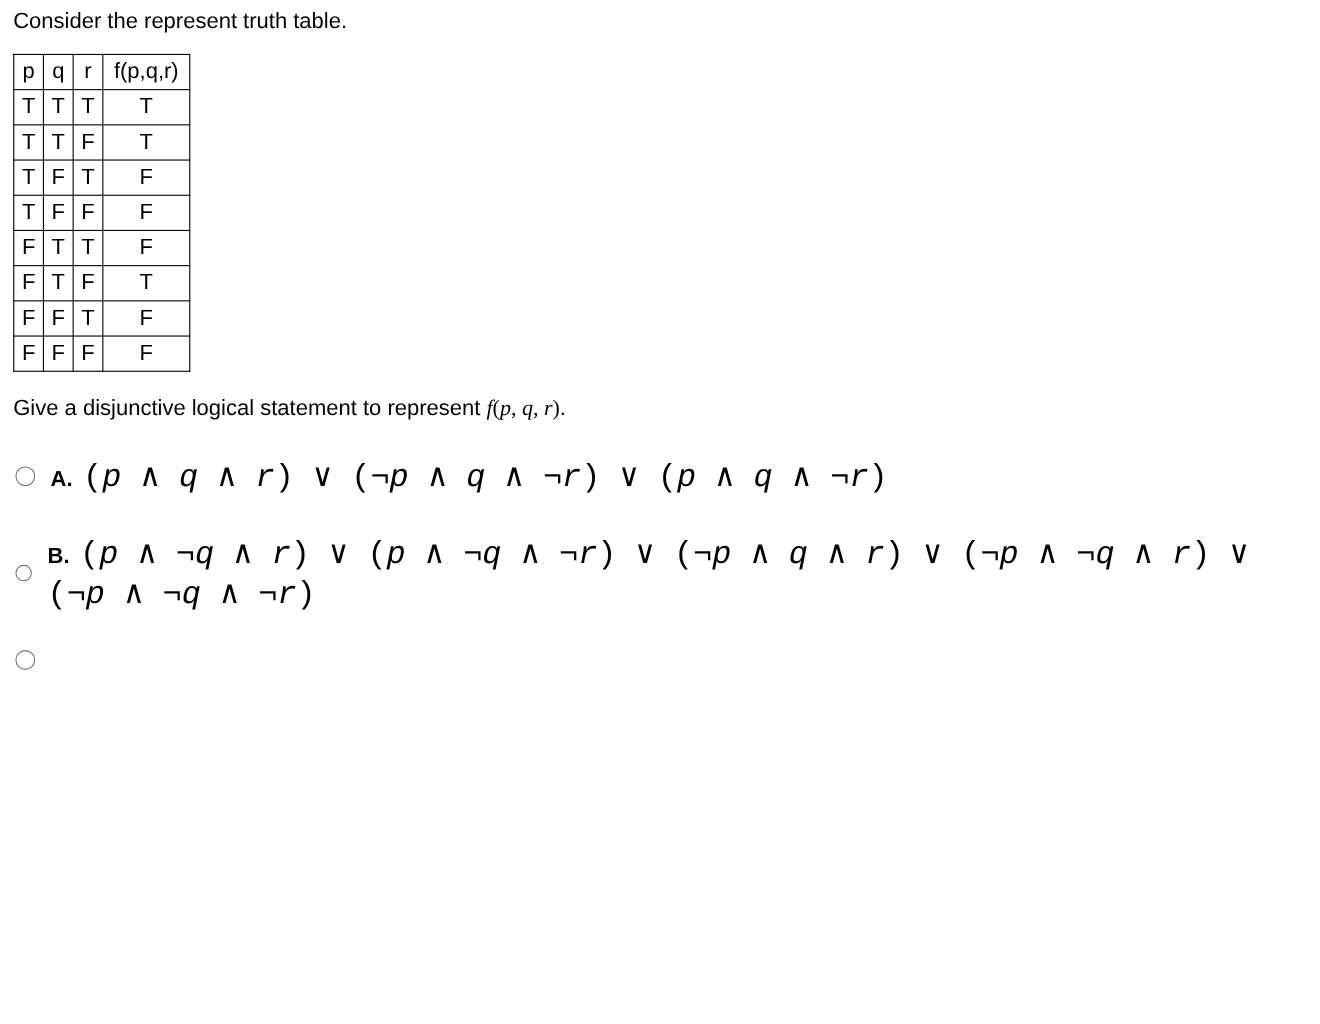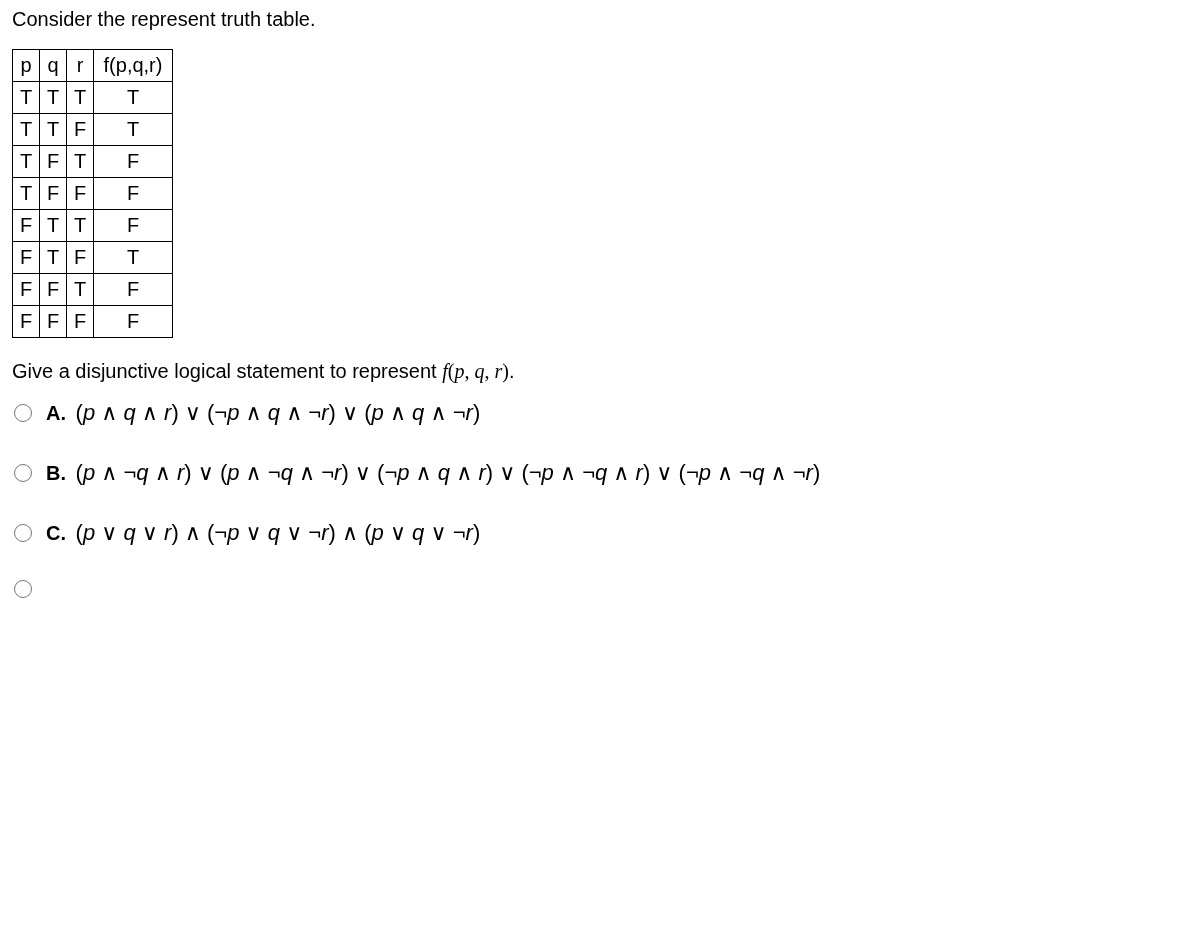--- a/index.html
+++ b/index.html
@@ -22,21 +22,21 @@
       text-align: center;
       font-family: Arial, sans-serif;
       font-size: 20px;
       padding: 4px 4px;
       min-width: 18px;
     }
     table.truth-table td.f-col {
       min-width: 70px;
     }
     .prompt {
-      margin-bottom: 17px;
+      margin-bottom: 32px;
     }
     .math {
       font-family: "Times New Roman", Times, serif;
     }
     .var { font-style: italic; }
     .options {
       display: flex;
       flex-direction: column;
       gap: 34px;
       padding-left: 2px;
@@ -54,22 +54,22 @@
     .option-label {
       font-family: Arial, sans-serif;
       font-size: 20px;
     }
     .option-letter {
       font-weight: bold;
       font-family: Arial, sans-serif;
       margin-right: 4px;
     }
     .expr {
-      font-family: Liberation Sans, sans-serif;
-      font-size: 22px;
+      font-family: Liberation Mono, monospace;
+      font-size: 29px;
     }
   </style>
 </head>
 <body>
 
 <div class="intro">Consider the represent truth table.</div>
 
 <table class="truth-table">
   <tbody>
       <tr>
@@ -144,25 +144,18 @@
   </label>
 
   <label class="option">
     <input type="radio" name="answer" style="">
     <span class="option-label">
       <span class="option-letter">B.</span>
       <span class="expr">(<span class="var">p</span> ∧ ¬<span class="var">q</span> ∧ <span class="var">r</span>) ∨ (<span class="var">p</span> ∧ ¬<span class="var">q</span> ∧ ¬<span class="var">r</span>) ∨ (¬<span class="var">p</span> ∧ <span class="var">q</span> ∧ <span class="var">r</span>) ∨ (¬<span class="var">p</span> ∧ ¬<span class="var">q</span> ∧ <span class="var">r</span>) ∨ (¬<span class="var">p</span> ∧ ¬<span class="var">q</span> ∧ ¬<span class="var">r</span>)</span>
     </span>
   </label>
 
-  <label class="option">
-    <input type="radio" name="answer" style="">
-    <span class="option-label">
-      <span class="option-letter">C.</span>
-      <span class="expr">(<span class="var">p</span> ∨ <span class="var">q</span> ∨ <span class="var">r</span>) ∧ (¬<span class="var">p</span> ∨ <span class="var">q</span> ∨ ¬<span class="var">r</span>) ∧ (<span class="var">p</span> ∨ <span class="var">q</span> ∨ ¬<span class="var">r</span>)</span>
-    </span>
-  </label>
 
   <label class="option">
     <input type="radio" name="answer" style="">
   </label>
 
 </div>
 
 </body></html>

